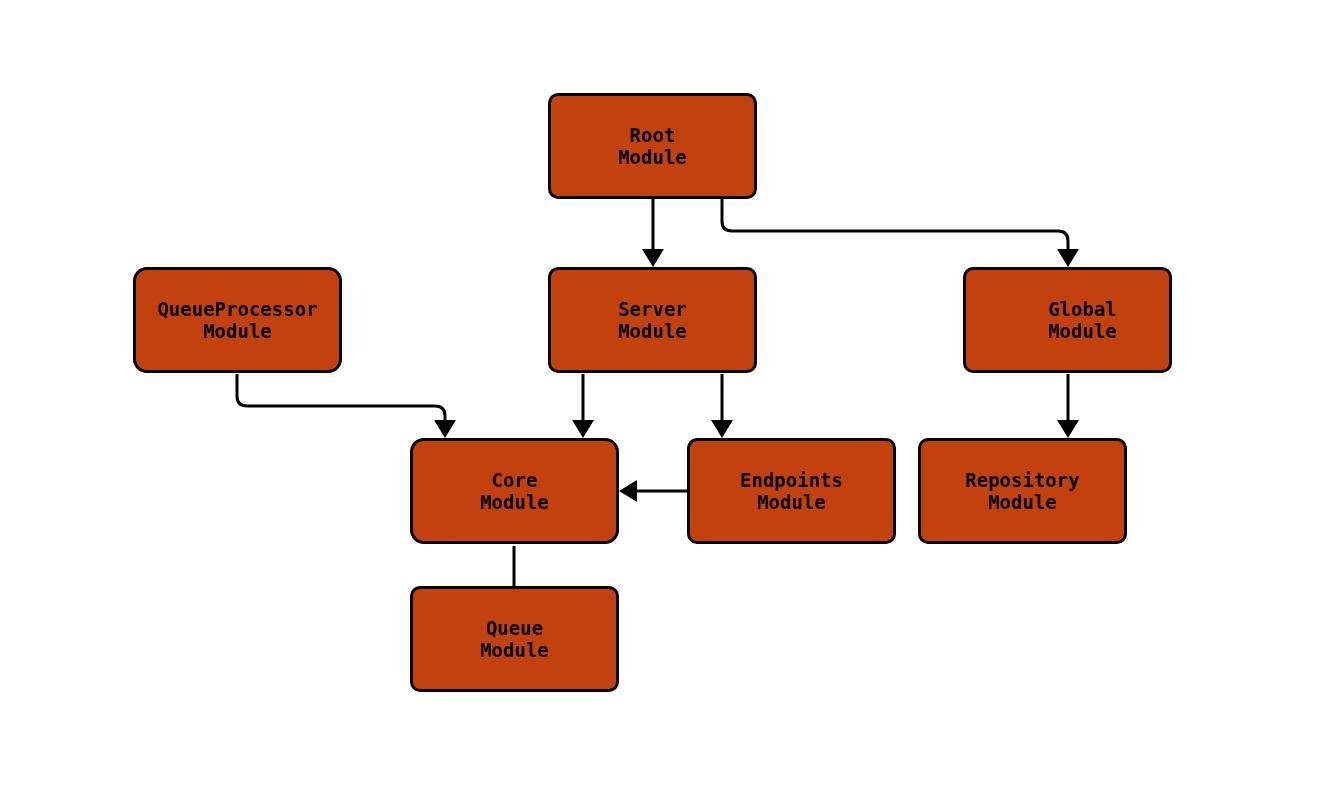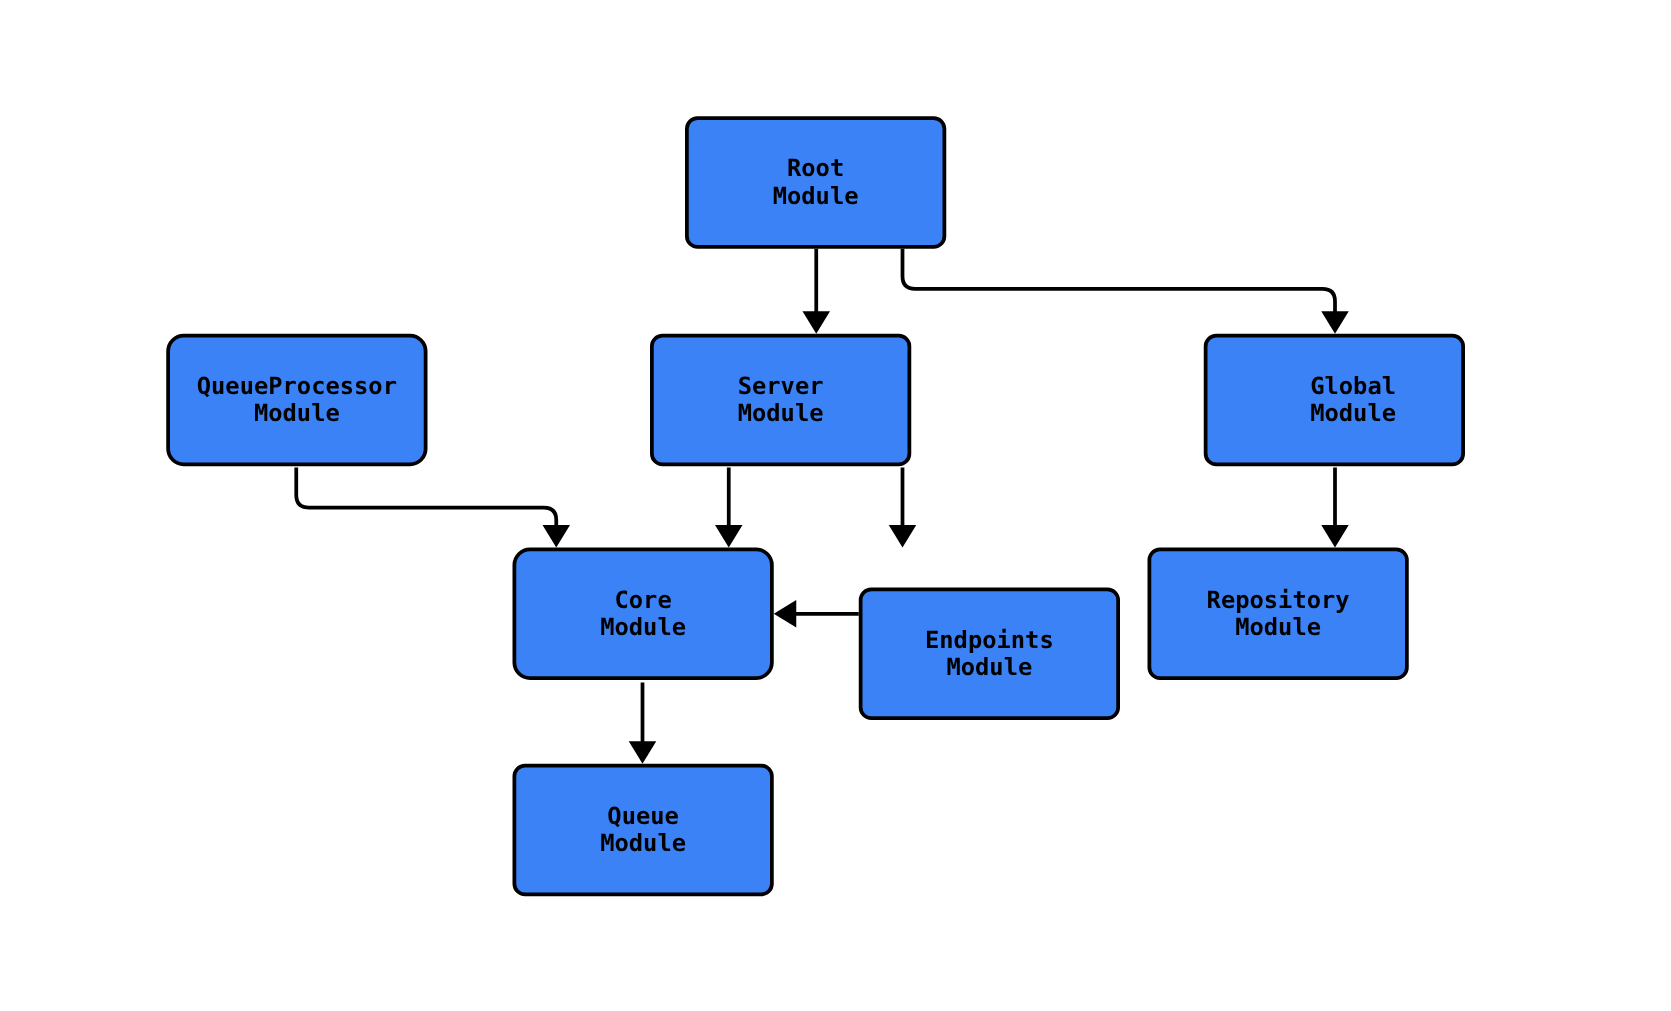--- a/index.html
+++ b/index.html
@@ -31,41 +31,41 @@
     fill: #000000;
     stroke: none;
   }
   .node {
     position: absolute;
     width: 209px;
     height: 106px;
     box-sizing: border-box;
     border: 3px solid #000000;
     border-radius: 10px;
-    background: #3b82f6;
+    background: #c2410c;
     display: flex;
     align-items: center;
     justify-content: center;
   }
   .node .label {
     font-weight: bold;
     font-size: 19px;
     line-height: 22px;
     color: #000000;
     text-align: center;
     white-space: pre-line;
   }
   .node-root          { left: 548px; top: 93px; }
   .node-queueprocessor{ left: 133px; top: 267px; border-radius: 14px; }
-  .node-server        { left: 520px; top: 267px; }
+  .node-server        { left: 548px; top: 267px; }
   .node-global        { left: 963px; top: 267px; padding-left: 30px; }
   .node-core          { left: 410px; top: 438px; border-radius: 14px; }
-  .node-endpoints     { left: 687px; top: 438px; margin-top: 32px; }
+  .node-endpoints     { left: 687px; top: 438px; }
   .node-repository    { left: 918px; top: 438px; }
-  .node-queue         { left: 410px; top: 611px; }
+  .node-queue         { left: 410px; top: 586px; }
 </style>
 </head>
 <body>
 
 <div class="canvas">
 
   <svg class="edges" viewBox="0 0 1337 809" xmlns="http://www.w3.org/2000/svg">
 
     <g>
       <path d="M 653 199 V 252"></path>

